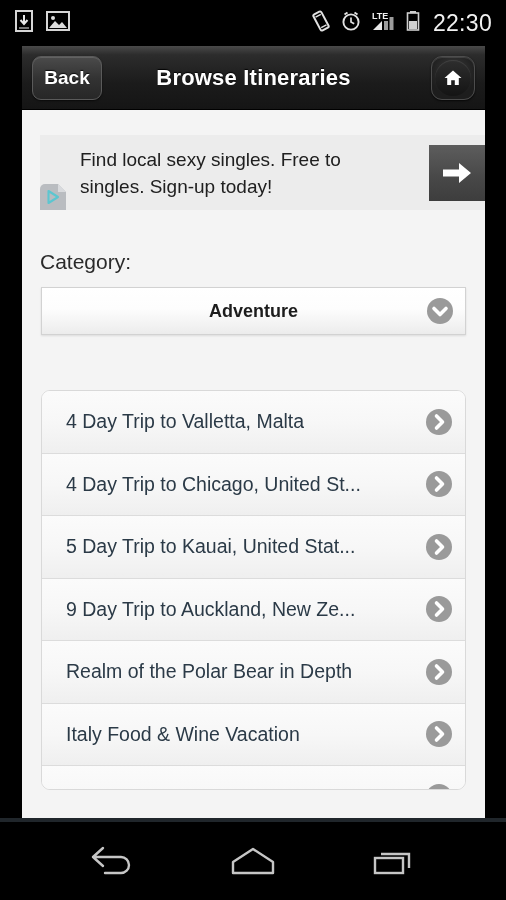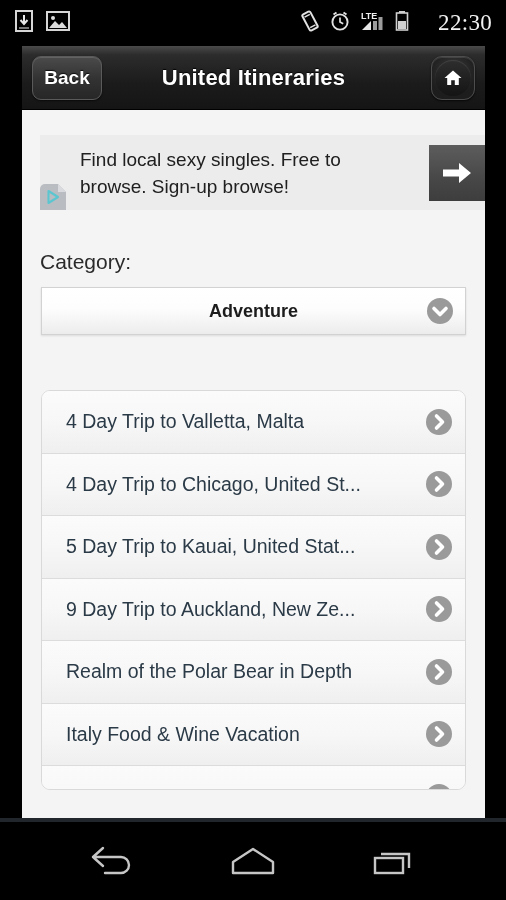--- a/index.html
+++ b/index.html
@@ -32,22 +32,22 @@
   #status-left { display: flex; align-items: center; gap: 12px; }
   #status-right {
     margin-left: auto;
     display: flex; align-items: center; gap: 9px;
   }
   .sb-ico { display: block; }
   #clock {
     color: #f2f2f2;
     font-size: 23px;
     letter-spacing: 0.3px;
-    margin-left: 20px;
-    font-family: Liberation Serif, serif;
+    margin-left: 4px;
+    font-family: Liberation Sans, sans-serif;
   }
 
   
   #screen {
     position: absolute;
     left: 22px; top: 46px;
     width: 463px; height: 776px;
     background: #f4f4f4;
     overflow: hidden;
   }
@@ -289,38 +289,38 @@
         </svg>
       </span>
       <span id="clock">22:30</span>
     </div>
   </div>
 
   <div id="screen">
 
     <div id="titlebar">
       <div id="back-button">Back</div>
-      <div id="screen-title">United Itineraries</div>
+      <div id="screen-title">Browse Itineraries</div>
       <div id="home-button">
         <span class="ring"></span>
         <svg width="20" height="20" viewBox="0 0 20 20">
           <path d="M10 2.5 L18.5 10 L15.8 10 L15.8 17 L11.8 17 L11.8 12.2 L8.2 12.2 L8.2 17 L4.2 17 L4.2 10 L1.5 10 Z" fill="#ffffff"></path>
         </svg>
       </div>
     </div>
 
     <div id="content">
 
       <div id="ad-banner">
         <svg id="adchoices-icon" viewBox="0 0 26 26">
           <path d="M0 5 A5 5 0 0 1 5 0 L18 0 L26 8 L26 26 L0 26 Z" fill="#b9bcc0"></path>
           <path d="M18 0 L26 8 L18 8 Z" fill="#d8dadd"></path>
           <path d="M8.5 7 L18 13 L8.5 19 Z" fill="none" stroke="#5cc6d0" stroke-width="2.1" stroke-linejoin="round"></path>
         </svg>
-        <div id="ad-text">Find local sexy singles. Free to browse. Sign-up browse!</div>
+        <div id="ad-text">Find local sexy singles. Free to singles. Sign-up today!</div>
         <div id="ad-arrow-button">
           <svg width="32" height="26" viewBox="0 0 32 26">
             <path d="M2 9.5 L18 9.5 L18 3 L30 13 L18 23 L18 16.5 L2 16.5 Z" fill="#ffffff"></path>
           </svg>
         </div>
       </div>
 
       <div id="category-label">Category:</div>
       <div id="category-select">
         <span id="category-value">Adventure</span>

